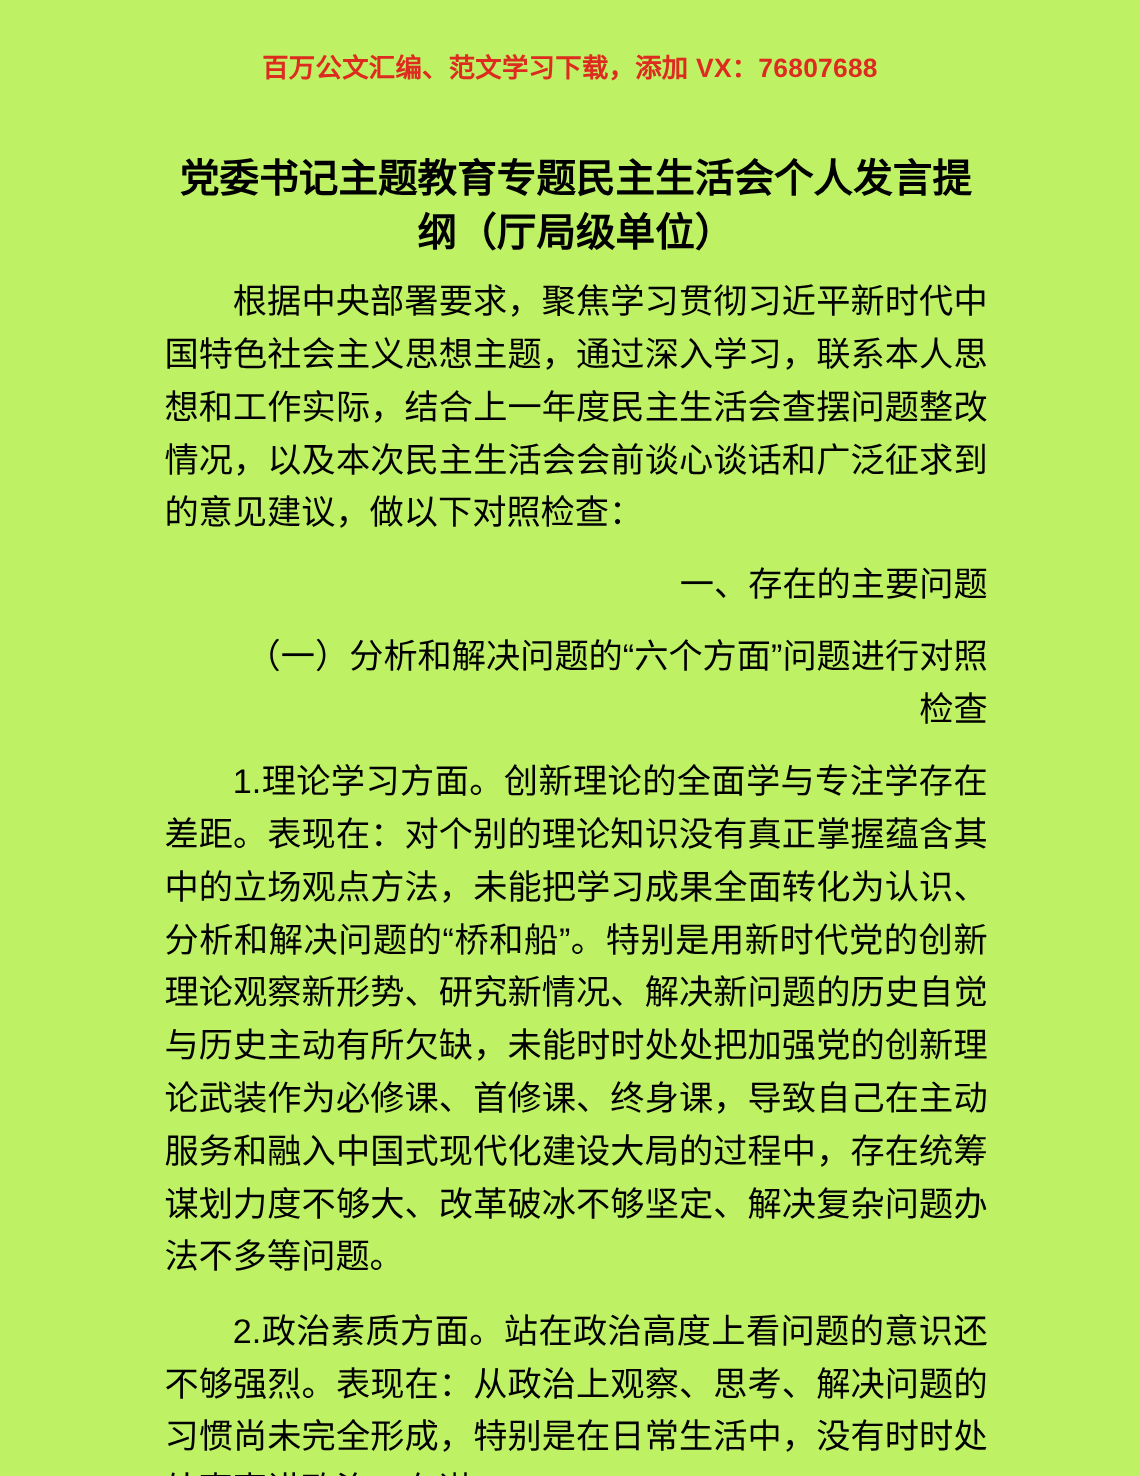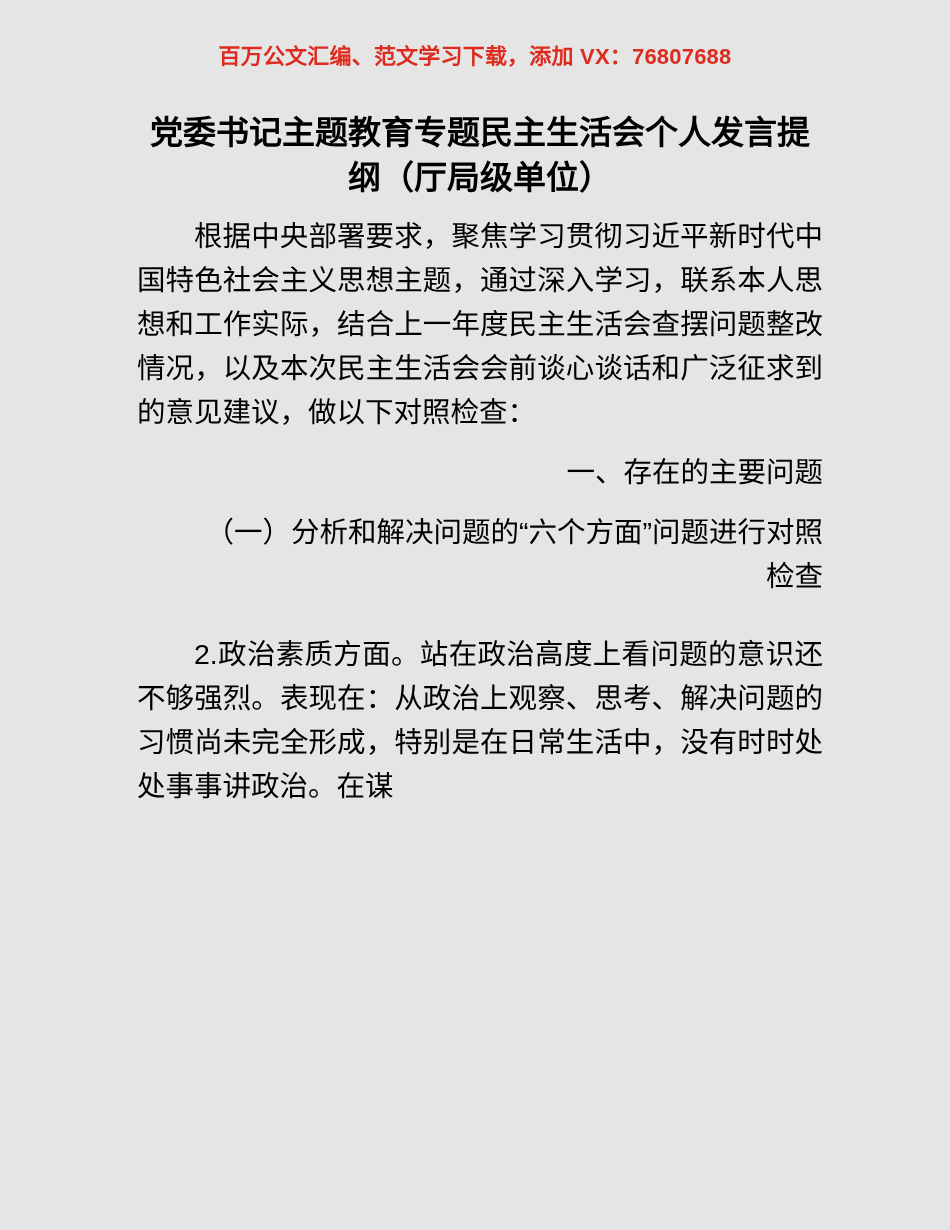--- a/index.html
+++ b/index.html
@@ -15,21 +15,21 @@
     font-family: "Liberation Sans", "DejaVu Sans", sans-serif;
     color: #000000;
     -webkit-font-smoothing: antialiased;
   }
 
   .page {
     position: relative;
     width: 950px;
     height: 1230px;
     box-sizing: border-box;
-    background: #e5e5e5;
+    background: #bef264;
   }
 
   
   .promo-header {
     position: absolute;
     top: 43px;
     left: 0;
     width: 950px;
     text-align: center;
     color: #dd2b20;
@@ -48,21 +48,21 @@
     left: 137px;
     width: 686px;
   }
 
   .doc-title {
     font-size: 33px;
     font-weight: 700;
     line-height: 45px;
     text-align: center;
     letter-spacing: 0px;
-    margin: 0 0 14px 0;
+    margin: 16px 0 14px 0;
     word-break: break-all;
   }
 
   .para {
     font-size: 28.5px;
     line-height: 44px;
     text-align: justify;
     text-justify: inter-ideograph;
     text-align-last: left;
     margin: 0;
@@ -100,19 +100,20 @@
     <div class="spacer-sm"></div>
 
     <p class="heading-1">一、存在的主要问题</p>
 
     <div class="spacer-sm"></div>
 
     <p class="heading-2">（一）分析和解决问题的“六个方面”问题进行对照检查</p>
 
     <div class="spacer-sm"></div>
 
+    <p class="para">1.理论学习方面。创新理论的全面学与专注学存在差距。表现在：对个别的理论知识没有真正掌握蕴含其中的立场观点方法，未能把学习成果全面转化为认识、分析和解决问题的“桥和船”。特别是用新时代党的创新理论观察新形势、研究新情况、解决新问题的历史自觉与历史主动有所欠缺，未能时时处处把加强党的创新理论武装作为必修课、首修课、终身课，导致自己在主动服务和融入中国式现代化建设大局的过程中，存在统筹谋划力度不够大、改革破冰不够坚定、解决复杂问题办法不多等问题。</p>
 
     <div class="spacer-md"></div>
 
     <p class="para">2.政治素质方面。站在政治高度上看问题的意识还不够强烈。表现在：从政治上观察、思考、解决问题的习惯尚未完全形成，特别是在日常生活中，没有时时处处事事讲政治。在谋</p>
 
   </div>
 </div>
 
 </body></html>

